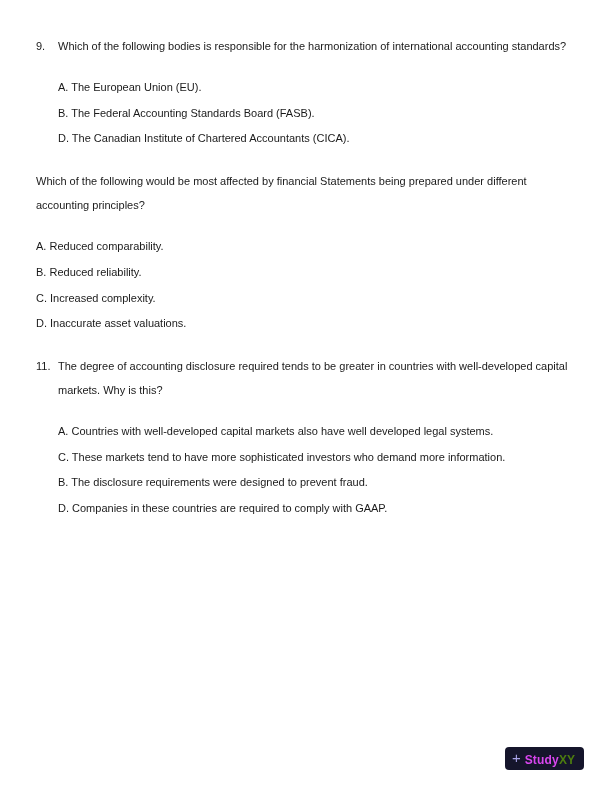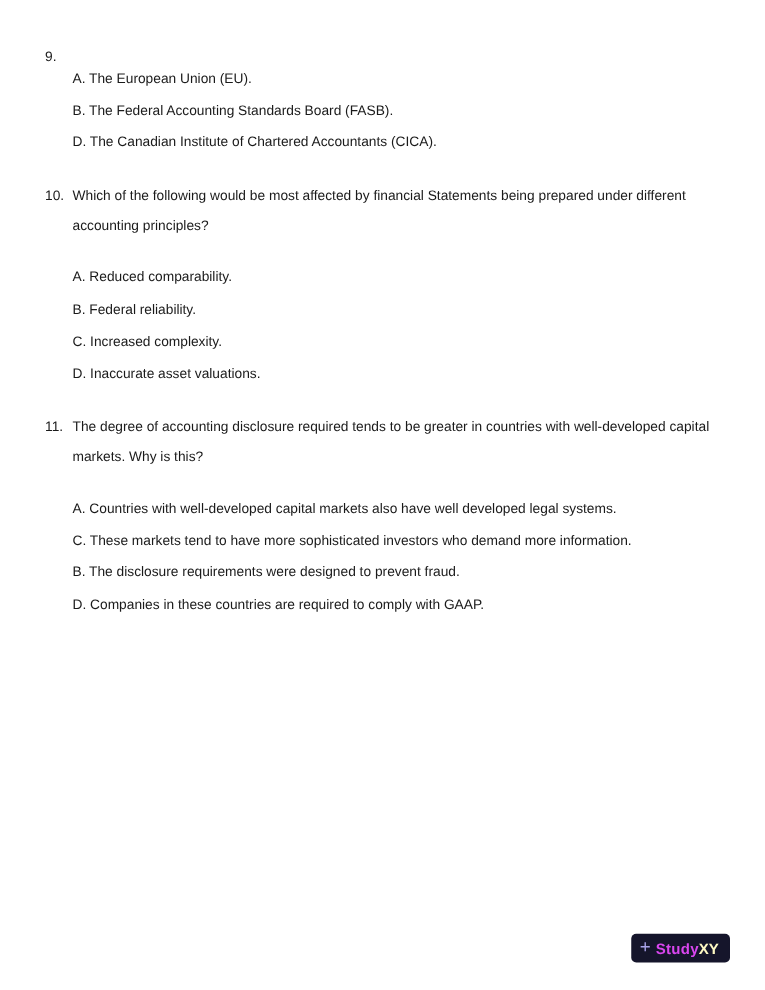--- a/index.html
+++ b/index.html
@@ -59,46 +59,46 @@
   }
   .brand-text {
     font-size: 12px;
     font-weight: bold;
     color: #d946ef;
     letter-spacing: 0.2px;
   }
   .brand-accent {
     font-size: 12px;
     font-weight: bold;
-    color: #fef9c3;
+    color: #4d7c0f;
   }
 </style>
 </head>
 <body>
 
 <div class="page">
 
   <div class="question">
     <span class="q-num">9.</span>
     <div class="q-body">
+      <div class="q-text">Which of the following bodies is responsible for the harmonization of international accounting standards?</div>
       <div class="options">
         <div class="option">A. The European Union (EU).</div>
         <div class="option">B. The Federal Accounting Standards Board (FASB).</div>
         <div class="option">D. The Canadian Institute of Chartered Accountants (CICA).</div>
       </div>
     </div>
   </div>
 
   <div class="question">
-    <span class="q-num">10.</span>
     <div class="q-body">
       <div class="q-text">Which of the following would be most affected by financial Statements being prepared under different accounting principles?</div>
       <div class="options">
         <div class="option">A. Reduced comparability.</div>
-        <div class="option">B. Federal reliability.</div>
+        <div class="option">B. Reduced reliability.</div>
         <div class="option">C. Increased complexity.</div>
         <div class="option">D. Inaccurate asset valuations.</div>
       </div>
     </div>
   </div>
 
   <div class="question">
     <span class="q-num">11.</span>
     <div class="q-body">
       <div class="q-text">The degree of accounting disclosure required tends to be greater in countries with well-developed capital markets. Why is this?</div>

